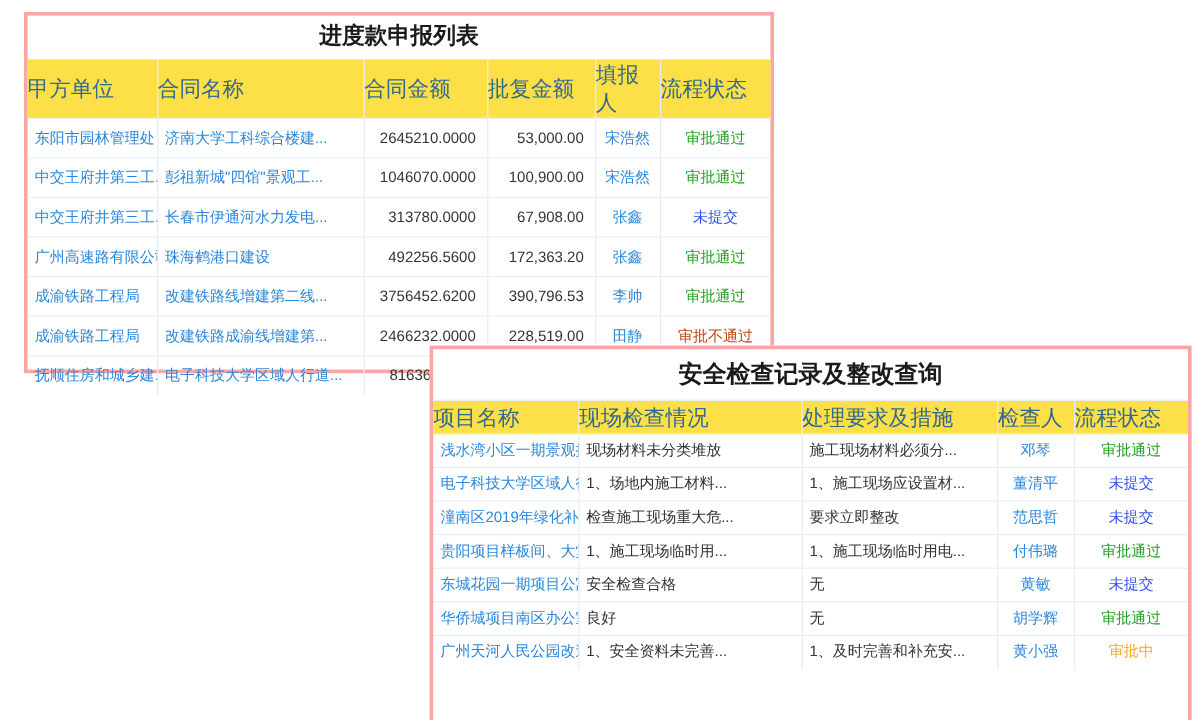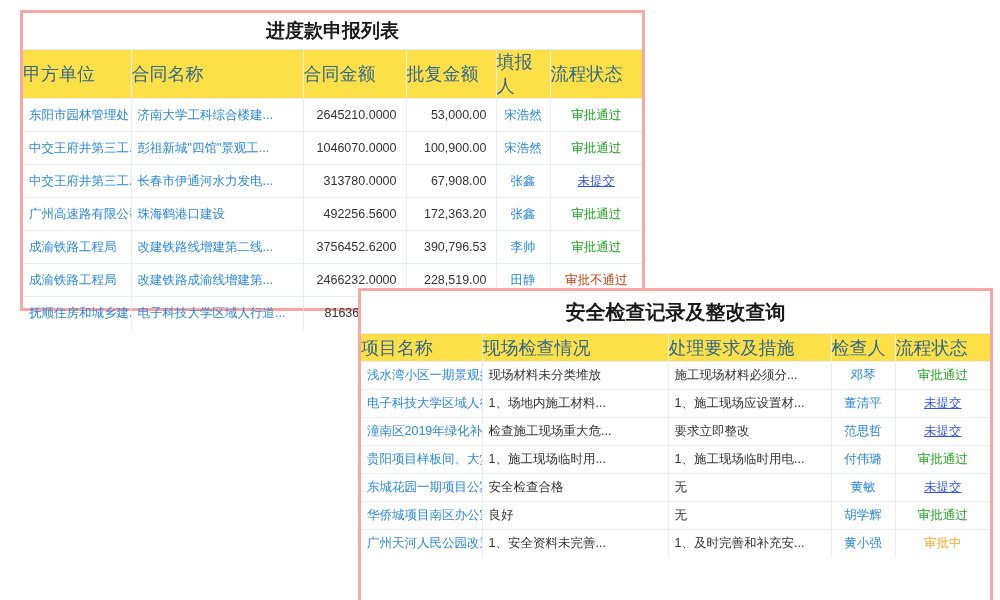--- a/index.html
+++ b/index.html
@@ -20,21 +20,21 @@
        white-space:nowrap; overflow:hidden; }
   #panel1 td { height:33px; }
   #panel2 td { height:28px; }
   th + th, td + td { border-left:1px solid #e8edf3; }
   td.left  { text-align:left; padding-left:6px; }
   td.num   { text-align:right; padding-right:9px; }
   td.center{ text-align:center; }
   td.link, td.name { color:#2a87dc;margin-top:24px; }
   td.num.clip { text-align:left; padding-left:21px; }
   td.st-approved   { color:#21a221; }
-  td.st-unsubmitted{ color:#3153e8;text-decoration:underline; }
+  td.st-unsubmitted{ color:#3153e8; }
   td.st-rejected   { color:#c2410c; }
   td.st-pending    { color:#f5a623; }
 </style>
 </head>
 <body>
 
 <div class="panel" id="panel1">
   <div class="panel-title">进度款申报列表</div>
   <table>
     <colgroup>

